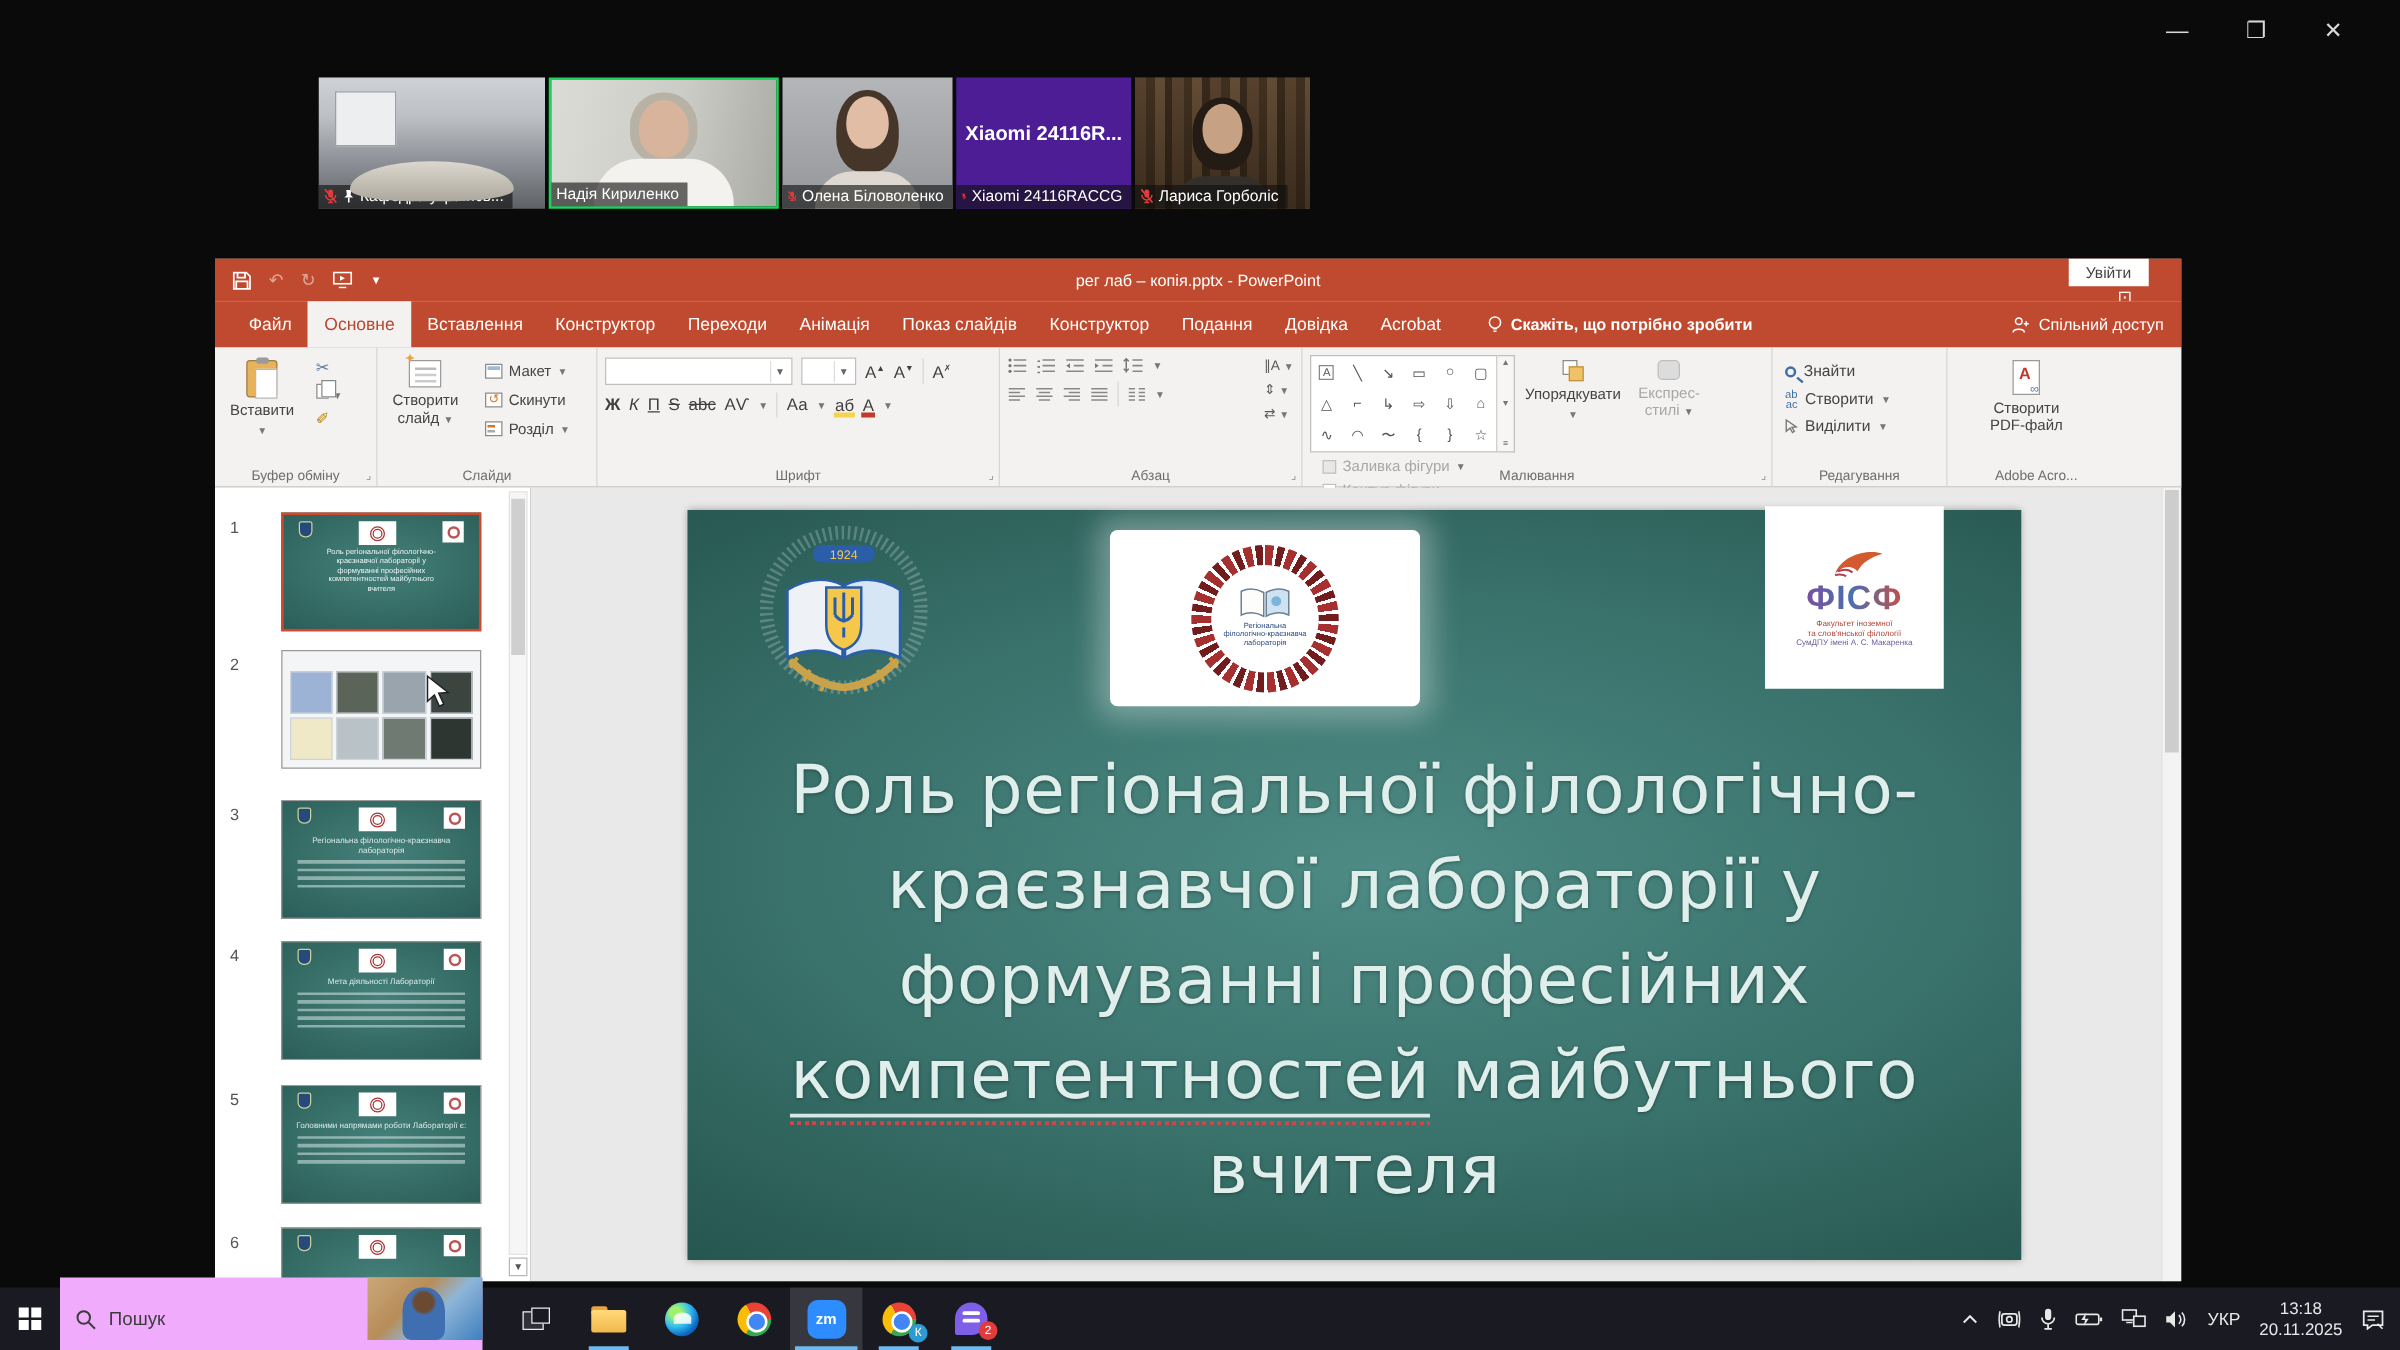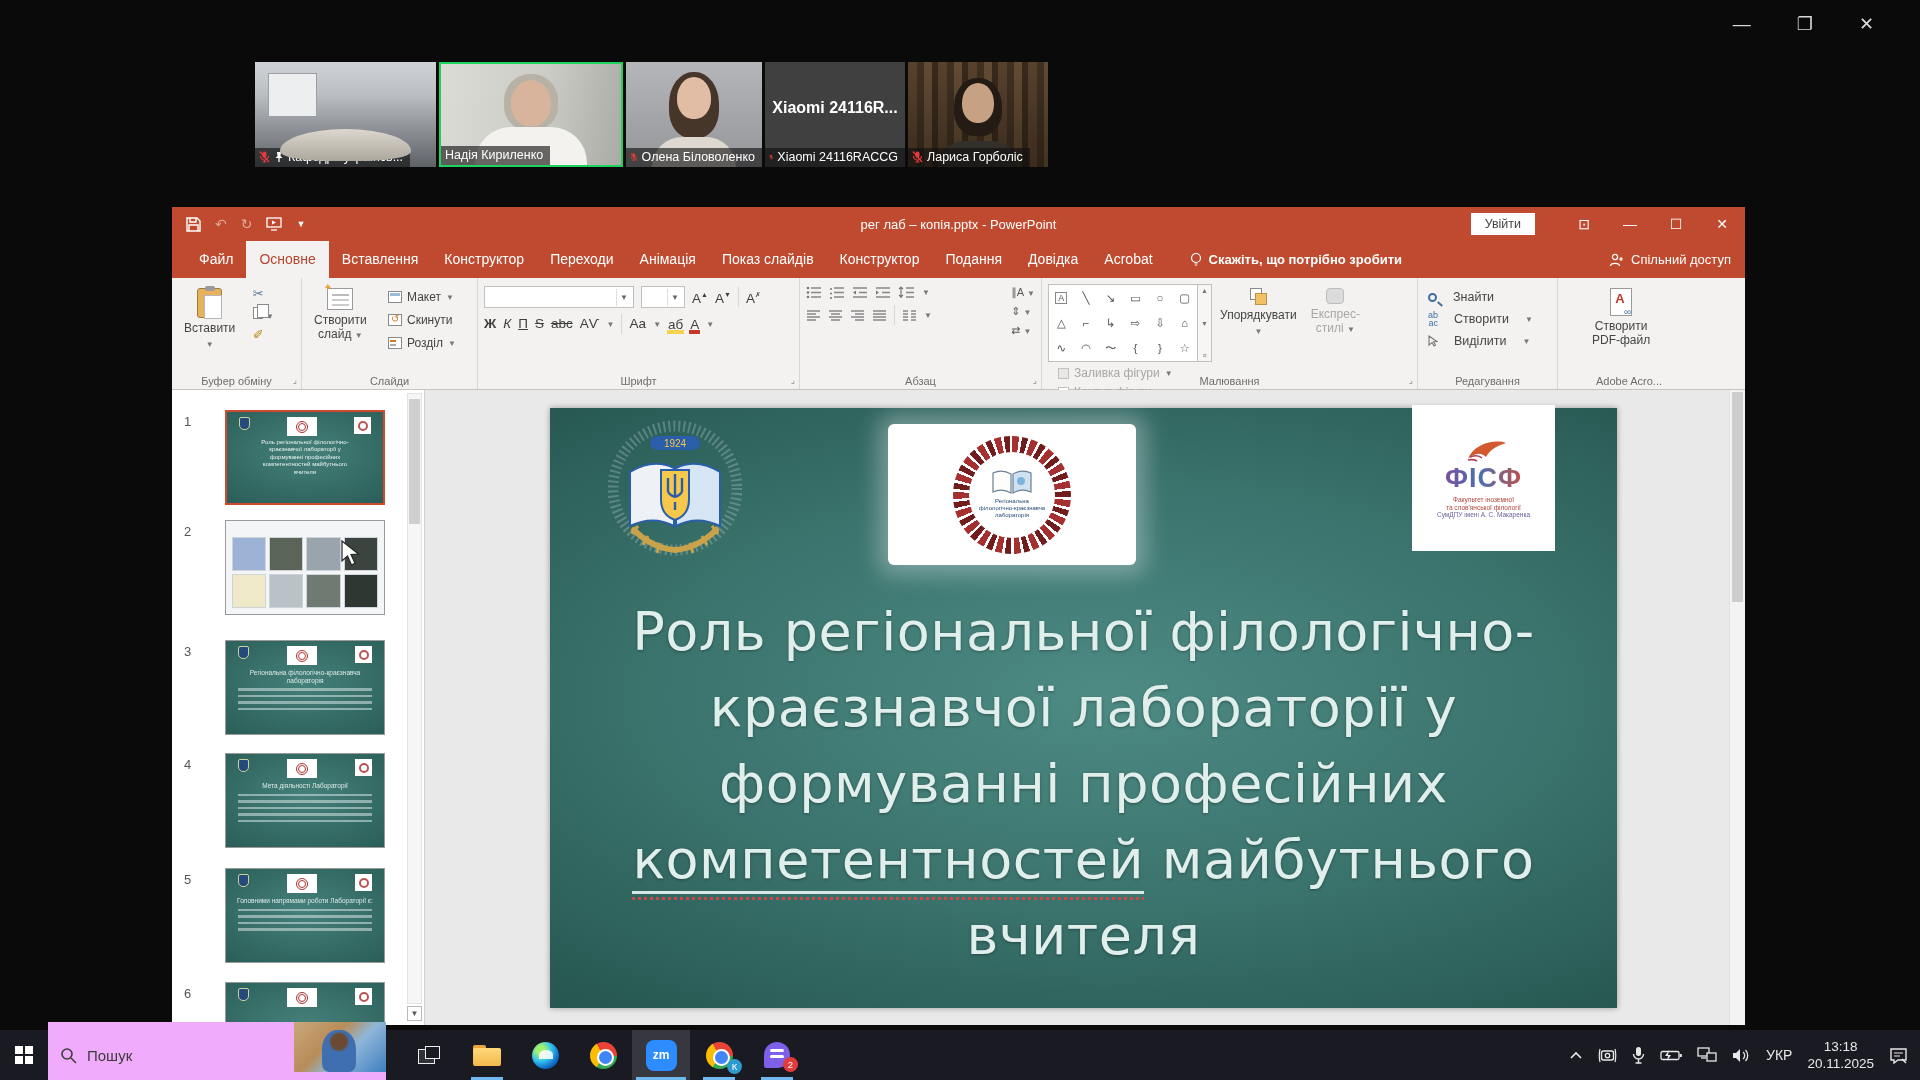--- a/index.html
+++ b/index.html
@@ -41,29 +41,29 @@
   .scene-woman2 .torso { width:86px; height:30px; background:#e9d7c9; }
   .scene-woman3 { background:linear-gradient(180deg,#b4b6ba 0%,#94969a 100%); }
   .scene-woman3 .hair { width:50px; height:66px; top:10px; background:#463529; }
   .scene-woman3 .face { width:34px; height:42px; top:15px; background:#e0bda4; }
   .scene-woman3 .torso { width:84px; height:30px; background:#ded8d0; }
   .scene-woman4 { background:repeating-linear-gradient(90deg,#6a5038 0 9px,#4c3926 9px 16px,#7a5e41 16px 24px,#40301f 24px 30px); }
   .scene-woman4::before { content:""; position:absolute; inset:0; background:linear-gradient(rgba(30,22,14,.25),rgba(20,14,8,.55)); }
   .scene-woman4 .hair { width:48px; height:58px; top:16px; background:#241c14; }
   .scene-woman4 .face { width:32px; height:40px; top:21px; background:#c7a183; }
   .scene-woman4 .torso { width:80px; height:26px; background:#33302b; }
-  .scene-nameonly { background:#404040; }
+  .scene-nameonly { background:#4c1d95; }
 
   
   #ppt { position:absolute; left:172px; top:207px; width:1573px; height:818px; background:#f3f2f1; }
   .titlebar { position:relative; height:34px; background:#bf4a2f; display:flex; align-items:center; color:#fff; }
   .qat { display:flex; align-items:center; gap:14px; margin-left:14px; font-size:14px; }
   .qat .dim { opacity:.5; }
   .ppt-title { position:absolute; left:50%; transform:translateX(-50%); font-size:13px; color:#fff; white-space:nowrap; }
-  .tb-right { position:absolute; right:0; top:0; height:34px; display:flex; align-items:center; }
+  .tb-right { position:absolute; right:0; top:0; height:34px; display:flex; align-items:center;flex-direction:column; }
   .signin { background:#fff; color:#444; border:none; font-size:12.5px; padding:4px 14px; margin-right:26px; cursor:pointer; font-family:inherit; }
   .tb-ic { width:46px; text-align:center; font-size:14px; color:#fff; }
   .tabsrow { position:relative; height:37px; background:#bf4a2f; display:flex; align-items:stretch; padding-left:14px; }
   #tabs { display:flex; }
   .tab { color:#fff; font-size:14px; padding:10px 13px 0; cursor:pointer; }
   .tab.active { background:#f3f2f1; color:#b5472e; }
   .tellme { display:flex; align-items:center; gap:7px; color:#fff; font-size:13px; margin-left:24px; white-space:nowrap;font-weight:bold; }
   .share { position:absolute; right:14px; top:0; height:37px; display:flex; align-items:center; gap:7px; color:#fff; font-size:13px; }
 
   
@@ -114,21 +114,21 @@
     padding:2px 0; vertical-align:top; }
   .ic-arrange { width:17px; height:17px; position:relative; display:inline-block; }
   .ic-arrange::before { content:""; position:absolute; left:0; top:0; width:10px; height:10px; border:1px solid #8a8a8a; background:#fff; }
   .ic-arrange::after { content:""; position:absolute; right:0; bottom:0; width:10px; height:10px; background:#f0c265; border:1px solid #bd9340; }
   .ic-quick { width:18px; height:16px; border-radius:4px; background:#dcdcdc; border:1px solid #bdbdbd; display:inline-block; }
   .fx-col { display:inline-flex; flex-direction:column; gap:5px; margin-left:10px; padding-top:4px; vertical-align:top; }
   .fxrow { display:flex; align-items:center; gap:5px; color:#a9a7a4; font-size:12px; white-space:nowrap; }
   .fx-ic { width:11px; height:11px; display:inline-block; border:1px solid #c3c1bf; background:#e9e7e5; }
   .dis { color:#a9a7a4; }
   .ed-col { display:flex; flex-direction:column; gap:7px; padding:6px 4px; }
-  .edrow { display:flex; align-items:center; gap:16px; font-size:12.5px; cursor:pointer; white-space:nowrap;text-align:right; }
+  .edrow { display:flex; align-items:center; gap:6px; font-size:12.5px; cursor:pointer; white-space:nowrap;text-align:right; }
   .ic-find { width:9px; height:9px; border:2px solid #3e6fa3; border-radius:50%; position:relative; display:inline-block; }
   .ic-find::after { content:""; position:absolute; left:7px; top:8px; width:6px; height:2px; background:#3e6fa3; transform:rotate(40deg); }
   .ic-replace { font-size:9px; color:#3e6fa3; line-height:8px; display:inline-block; }
   .ic-pdf { width:22px; height:28px; background:#fff; border:1px solid #9a9a9a; position:relative; display:inline-block; }
   .ic-pdf::before { content:"A"; position:absolute; left:4px; top:3px; color:#c0392b; font-weight:bold; font-size:13px; }
   .ic-pdf::after { content:"∞"; position:absolute; right:0px; bottom:-2px; color:#4a78b5; font-size:10px; }
 
   
   .workspace { position:absolute; left:0; right:0; top:183px; bottom:0; display:flex; overflow:hidden; }
   .thumbpanel { position:relative; width:253px; background:#ffffff; border-right:1px solid #d2d0ce; flex:none; overflow:hidden; }

